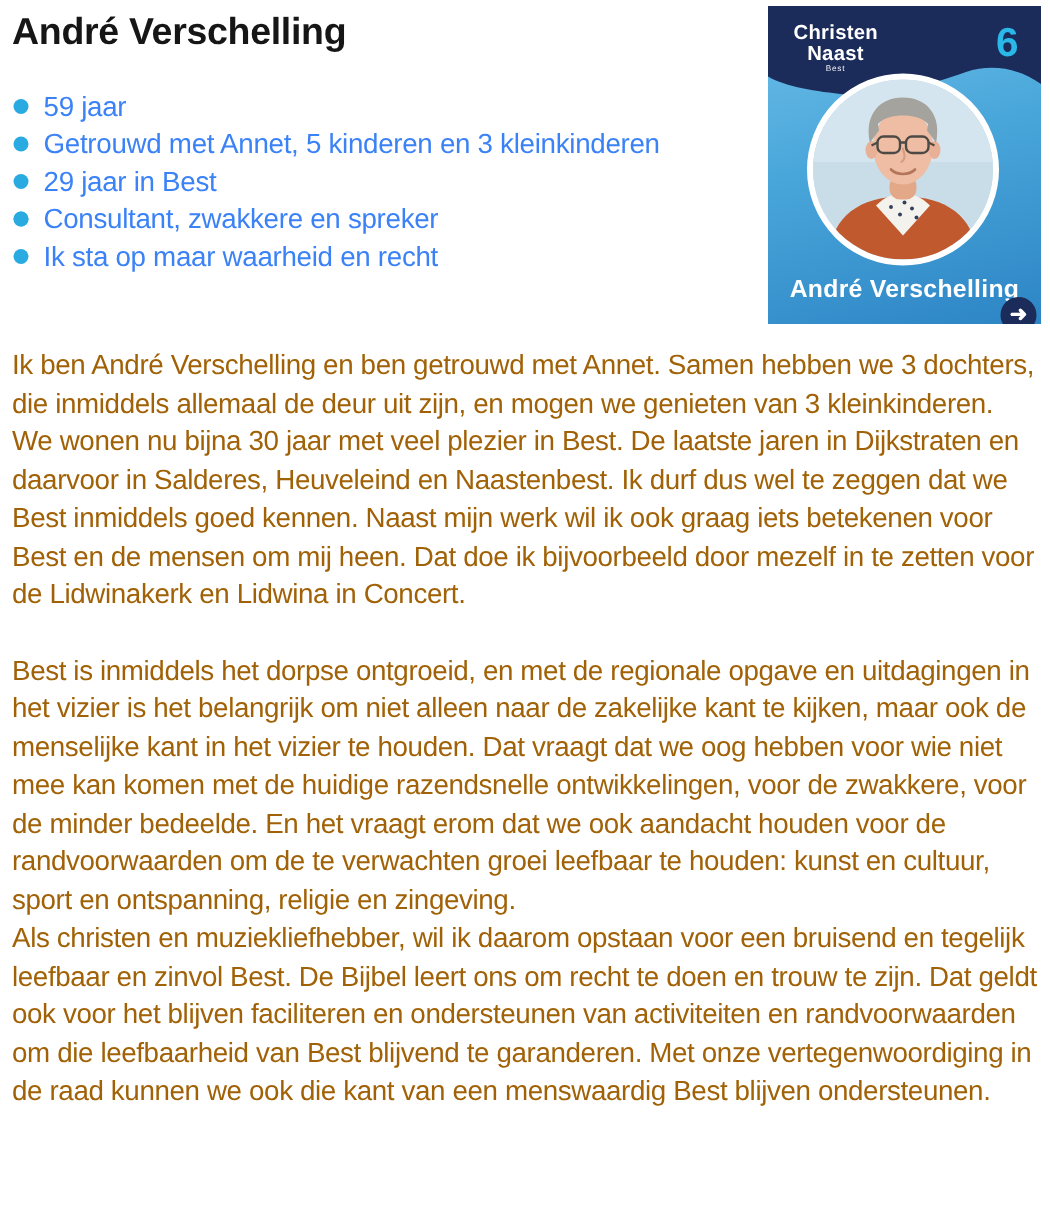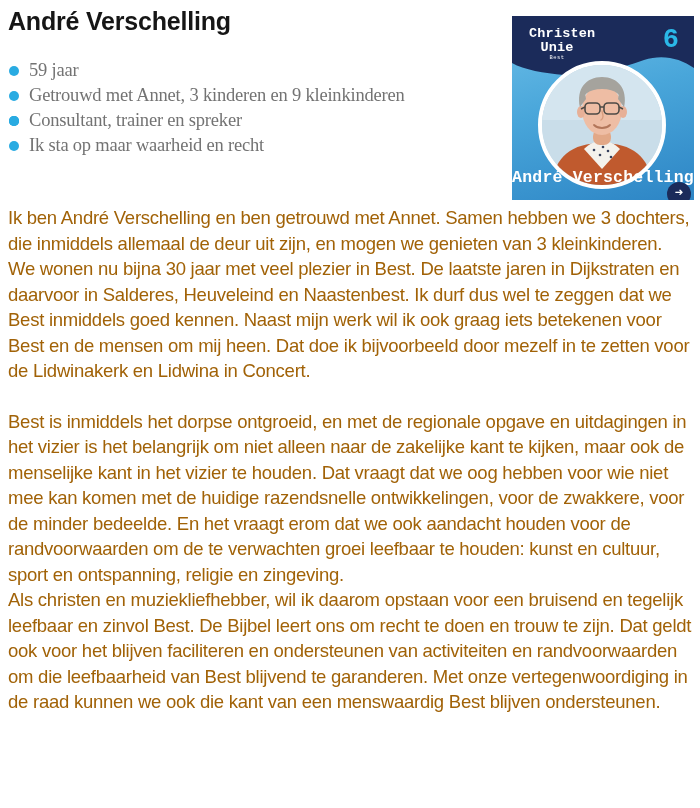--- a/index.html
+++ b/index.html
@@ -27,23 +27,22 @@
     list-style:none;
     margin:0;
     padding:0;
     width:470px;
   }
   ul.facts li{
     position:relative;
     padding-left:21px;
     font-size:18.5px;
     line-height:25px;
-    color:#737373;
+    color:#3b82f6;
     letter-spacing:-0.2px;
-    font-family:Liberation Serif, serif;
   }
   ul.facts li .dot{
     position:absolute;
     left:1px;top:8px;
     width:10px;height:10px;
     border-radius:50%;
     background:#29abe2;
   }
   .bio{
     margin-top:47px;
@@ -52,25 +51,24 @@
     line-height:25.5px;
     color:#a16207;
     letter-spacing:-0.25px;
   }
   .bio .block{margin:0 0 25px 0;}
   .bio .block:last-child{margin-bottom:0;}
 
   
   .card{
     position:absolute;
-    left:512px;top:16px;
-    width:182px;height:184px;
+    left:512px;top:4px;
+    width:182px;height:212px;
     background:linear-gradient(165deg,#6fc0e9 0%,#49a6da 45%,#2d85c5 100%);
     overflow:hidden;
-    font-family:Liberation Mono, monospace;
   }
   .card .wave-header{
     position:absolute;left:0;top:0;width:182px;height:70px;
     z-index:1;
   }
   .card .party-logo{
     position:absolute;left:17px;top:11px;z-index:3;
     color:#ffffff;text-align:center;width:56px;
   }
   .card .party-logo .l1{font-size:13.5px;font-weight:bold;line-height:14px;letter-spacing:0.2px;}
@@ -108,24 +106,24 @@
 </style>
 </head>
 <body>
 
 <div class="content">
 
   <h1 class="page-title">André Verschelling</h1>
 
   <ul class="facts">
     <li><span class="dot"></span><span>59 jaar</span></li>
-    <li><span class="dot"></span><span>Getrouwd met Annet, 3 kinderen en 9 kleinkinderen</span></li>
+    <li><span class="dot"></span><span>Getrouwd met Annet, 5 kinderen en 3 kleinkinderen</span></li>
+    <li><span class="dot"></span><span>29 jaar in Best</span></li>
     <li><span class="dot"></span></li>
-    <li><span class="dot"></span></li>
-    <li><span class="dot"></span><span>Consultant, trainer en spreker</span></li>
+    <li><span class="dot"></span><span>Consultant, zwakkere en spreker</span></li>
     <li><span class="dot"></span><span>Ik sta op maar waarheid en recht</span></li>
   </ul>
 
   <div class="bio">
     <div class="block">
       <div>Ik ben André Verschelling en ben getrouwd met Annet. Samen hebben we 3 dochters, die inmiddels allemaal de deur uit zijn, en mogen we genieten van 3 kleinkinderen.</div>
       <div>We wonen nu bijna 30 jaar met veel plezier in Best. De laatste jaren in Dijkstraten en daarvoor in Salderes, Heuveleind en Naastenbest. Ik durf dus wel te zeggen dat we Best inmiddels goed kennen. Naast mijn werk wil ik ook graag iets betekenen voor Best en de mensen om mij heen. Dat doe ik bijvoorbeeld door mezelf in te zetten voor de Lidwinakerk en Lidwina in Concert.</div>
     </div>
     <div class="block">
       <div>Best is inmiddels het dorpse ontgroeid, en met de regionale opgave en uitdagingen in het vizier is het belangrijk om niet alleen naar de zakelijke kant te kijken, maar ook de menselijke kant in het vizier te houden. Dat vraagt dat we oog hebben voor wie niet mee kan komen met de huidige razendsnelle ontwikkelingen, voor de zwakkere, voor de minder bedeelde. En het vraagt erom dat we ook aandacht houden voor de randvoorwaarden om de te verwachten groei leefbaar te houden: kunst en cultuur, sport en ontspanning, religie en zingeving.</div>
@@ -136,21 +134,21 @@
 </div>
 
 <div class="card">
 
   <svg class="wave-header" viewBox="0 0 182 70" preserveAspectRatio="none" aria-hidden="true">
     <path d="M0,0 H182 V52 C168,42 150,38 132,44 C102,54 80,62 52,59 C32,57 12,54 0,47 Z" fill="#1b2b5a"></path>
   </svg>
 
   <div class="party-logo">
     <div class="l1">Christen</div>
-    <div class="l2">Unie</div>
+    <div class="l2">Naast</div>
     <div class="sub">Best</div>
   </div>
 
   <div class="list-number">6</div>
 
   <div class="photo-ring">
     <svg viewBox="0 0 120 120" aria-hidden="true">
 
       <rect x="0" y="0" width="120" height="120" fill="#c9dde9"></rect>
       <rect x="0" y="0" width="120" height="55" fill="#d4e5ef"></rect>

